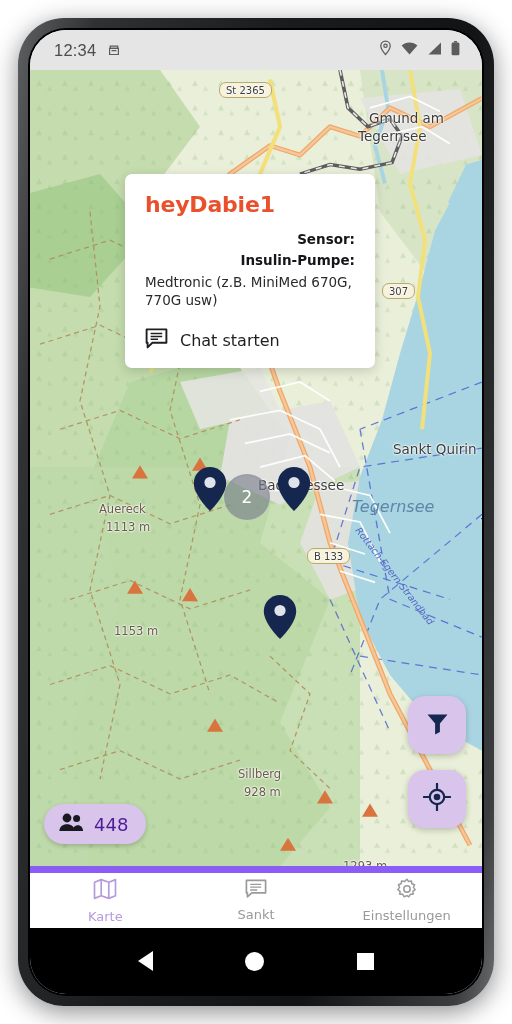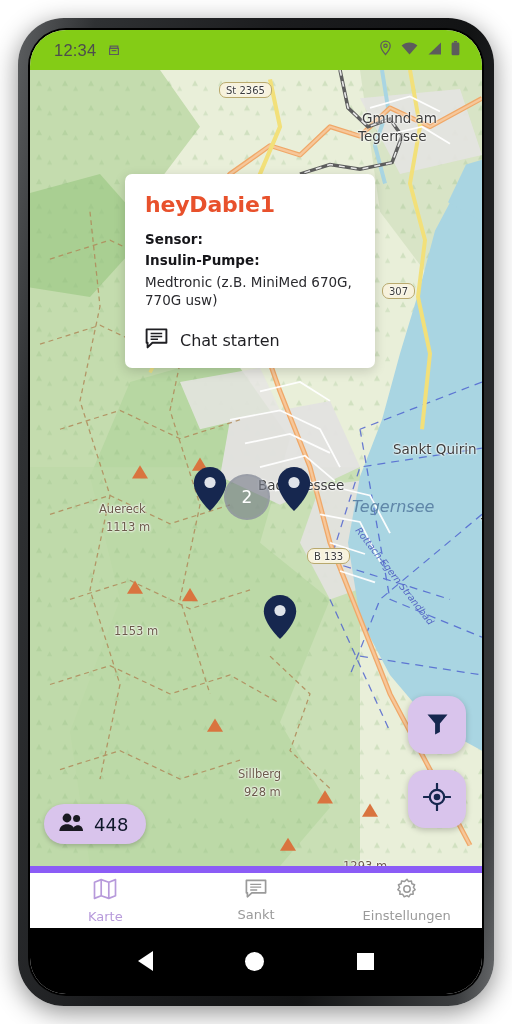--- a/index.html
+++ b/index.html
@@ -41,21 +41,21 @@
     background: #fff;
     overflow: hidden;
     display: flex;
     flex-direction: column;
   }
 
   
   .statusbar {
     height: 40px;
     flex: 0 0 40px;
-    background: #84cc16;
+    background: #e5e5e5;
     display: flex;
     align-items: center;
     padding: 0 22px 0 24px;
     color: #5c5c5c;
   }
   .sb-left { display:flex; align-items:center; gap:11px; }
   .sb-time { font-size: 16.5px; letter-spacing: .2px; color:#4d4d4d; }
   .sb-note { width:14px; height:15px; position:relative; }
   .sb-spacer { flex:1; }
   .sb-right { display:flex; align-items:center; gap:9px; }
@@ -124,20 +124,21 @@
     letter-spacing: -0.2px;
     margin-bottom: 14px;
     font-family:"DejaVu Sans",sans-serif;
   }
   .field-label {
     font-size: 13.5px;
     font-weight: bold;
     color: #16161a;
     margin-bottom: 5px;
     font-family:"DejaVu Sans",sans-serif;
+    text-align:right;
   }
   .field-value {
     font-size: 13.5px;
     color: #2a2a2e;
     line-height: 1.35;
     margin-bottom: 13px;
     font-family:"DejaVu Sans",sans-serif;
   }
   .chat-btn {
     display:flex; align-items:center; justify-content:center;
@@ -159,21 +160,21 @@
     position:absolute;
     left: 14px; bottom: 22px;
     display:flex; align-items:center; gap:10px;
     background:#d9c4ec;
     border-radius:20px;
     padding:8px 18px 8px 14px;
     box-shadow:0 2px 5px rgba(0,0,0,0.2);
   }
   .people-count {
     font-size: 18px;
-    color:#0f172a;
+    color:#4c1d95;
     font-family:"DejaVu Sans",sans-serif;
   }
   .fab {
     position:absolute;
     right: 16px;
     width: 58px; height: 58px;
     background:#d9c4ec;
     border-radius:17px;
     display:flex; align-items:center; justify-content:center;
     box-shadow:0 2px 6px rgba(0,0,0,0.22);
@@ -352,21 +353,21 @@
               <polygon points="105,540 113,554 97,554"></polygon>
               <polygon points="160,548 168,562 152,562"></polygon>
               <polygon points="185,686 193,700 177,700"></polygon>
               <polygon points="340,776 348,790 332,790"></polygon>
               <polygon points="295,762 303,776 287,776"></polygon>
               <polygon points="258,812 266,826 250,826"></polygon>
             </g>
           </svg>
 
           <div class="shield map-label" style="left:189px;top:12px;">St 2365</div>
-          <div class="map-label lbl-town" style="left:332px;top:40px;">Gmund am</div>
+          <div class="map-label lbl-town" style="left:339px;top:40px;">Gmund am</div>
           <div class="map-label lbl-town" style="left:328px;top:58px;">Tegernsee</div>
           <div class="shield map-label" style="left:352px;top:213px;">307</div>
           <div class="map-label lbl-town" style="left:363px;top:371px;">Sankt Quirin</div>
 
           <div class="map-label lbl-lake" style="left:322px;top:427px;">Tegernsee</div>
           <div class="map-label lbl-town" style="left:228px;top:407px;">Bad Wiessee</div>
           <div class="map-label lbl-peak" style="left:69px;top:432px;">Auereck</div>
           <div class="map-label lbl-peak" style="left:76px;top:450px;">1113 m</div>
           <div class="map-label lbl-peak" style="left:84px;top:554px;">1153 m</div>
           <div class="shield map-label" style="left:277px;top:478px;">B 133</div>

